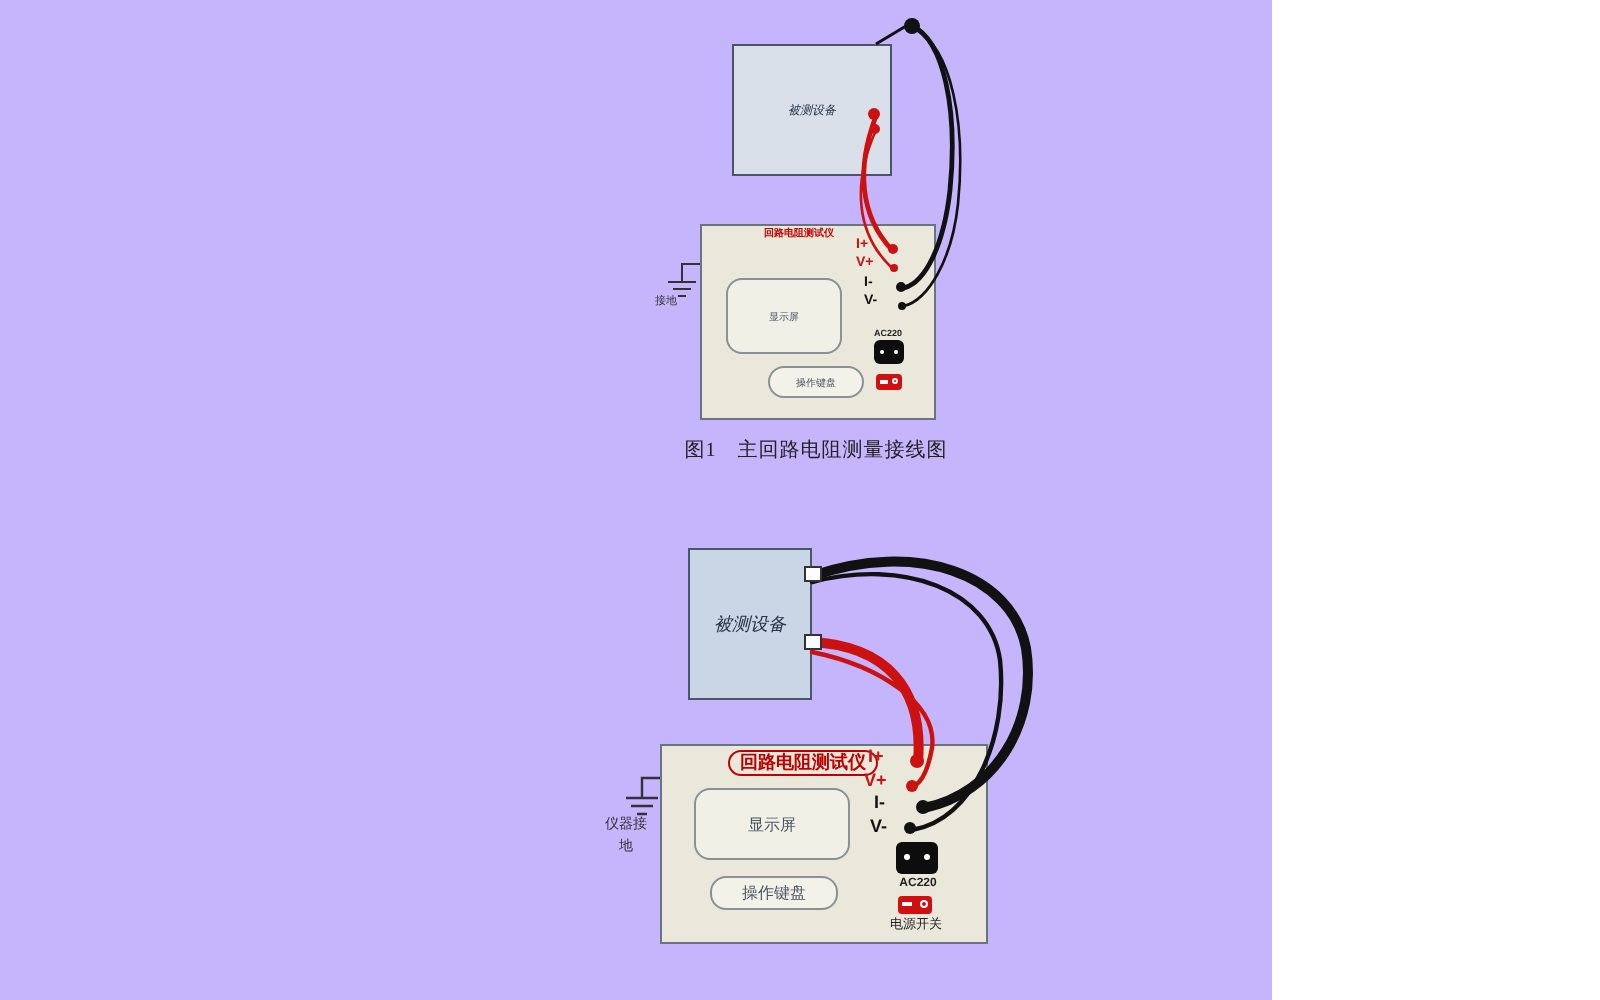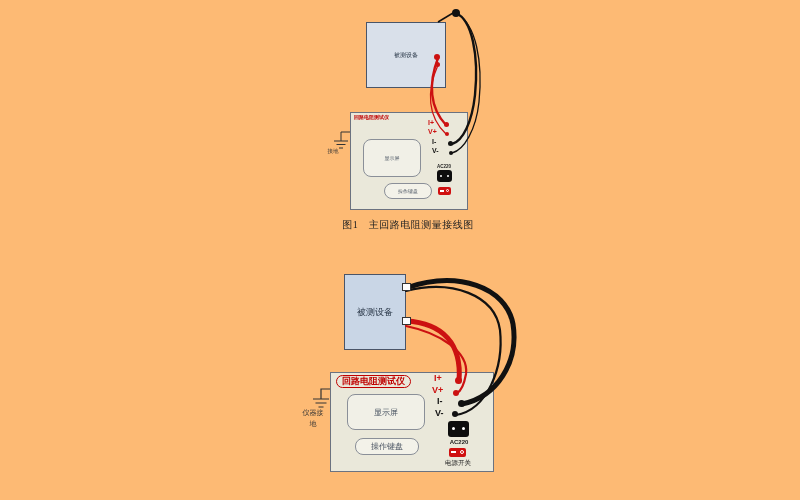--- a/index.html
+++ b/index.html
@@ -1,26 +1,26 @@
 <!DOCTYPE html>
 <html><head>
 <meta charset="utf-8">
 <style>
   * { margin:0; padding:0; box-sizing:border-box; }
   html,body { width:800px; height:500px; background:#fff; font-family:"Liberation Sans",sans-serif; }
-  .page { position:relative; width:800px; height:500px; background:#fdba74; overflow:hidden; }
+  .page { position:relative; width:636px; height:500px; background:#c4b5fd; overflow:hidden; }
   .layer { position:absolute; left:0; top:0; width:800px; height:500px; }
   .wires { position:absolute; left:0; top:0; width:800px; height:500px; pointer-events:none; z-index:4; }
-  .device { position:absolute; border:1px solid #4a5568; display:flex; align-items:center; justify-content:center; color:#263445; }
+  .device { position:absolute; border:1px solid #4a5568; display:flex; align-items:center; justify-content:center; color:#263445;font-style:italic; }
   .panel  { position:absolute; border:1px solid #6b7280; }
   .screen,.keys { position:absolute; border:1px solid #8a8f98; border-radius:8px;
                   display:flex; align-items:center; justify-content:center; color:#4b5563; }
   .dot { position:absolute; border-radius:50%; background-color:currentColor; z-index:5; }
   .term-label { position:absolute; font-weight:bold; line-height:1; z-index:5; }
-  .panel-title { position:absolute; line-height:1; }
+  .panel-title { position:absolute; line-height:1;margin-left:28px; }
   .panel-title.badge { border:1px solid currentColor; border-radius:7px; padding:1px 5px; font-weight:bold; }
   .socket { position:absolute; border-radius:3px; z-index:5; }
   .socket i { position:absolute; background:#fff; border-radius:50%; }
   .switch { position:absolute; border-radius:2px; z-index:5; }
   .switch i.bar { position:absolute; background:#fff; }
   .switch i.ring { position:absolute; border:1px solid #fff; border-radius:50%; }
   .tiny-label { position:absolute; text-align:center; color:#222; line-height:1.15; z-index:5; }
   .ground-label { position:absolute; text-align:center; color:#333; line-height:1.5; }
   .stub { position:absolute; background:#fdfdfd; border:1px solid #333; z-index:5; }
   .caption { position:absolute; font-family:"Liberation Serif",serif; color:#222; text-align:center; letter-spacing:0.5px; }

